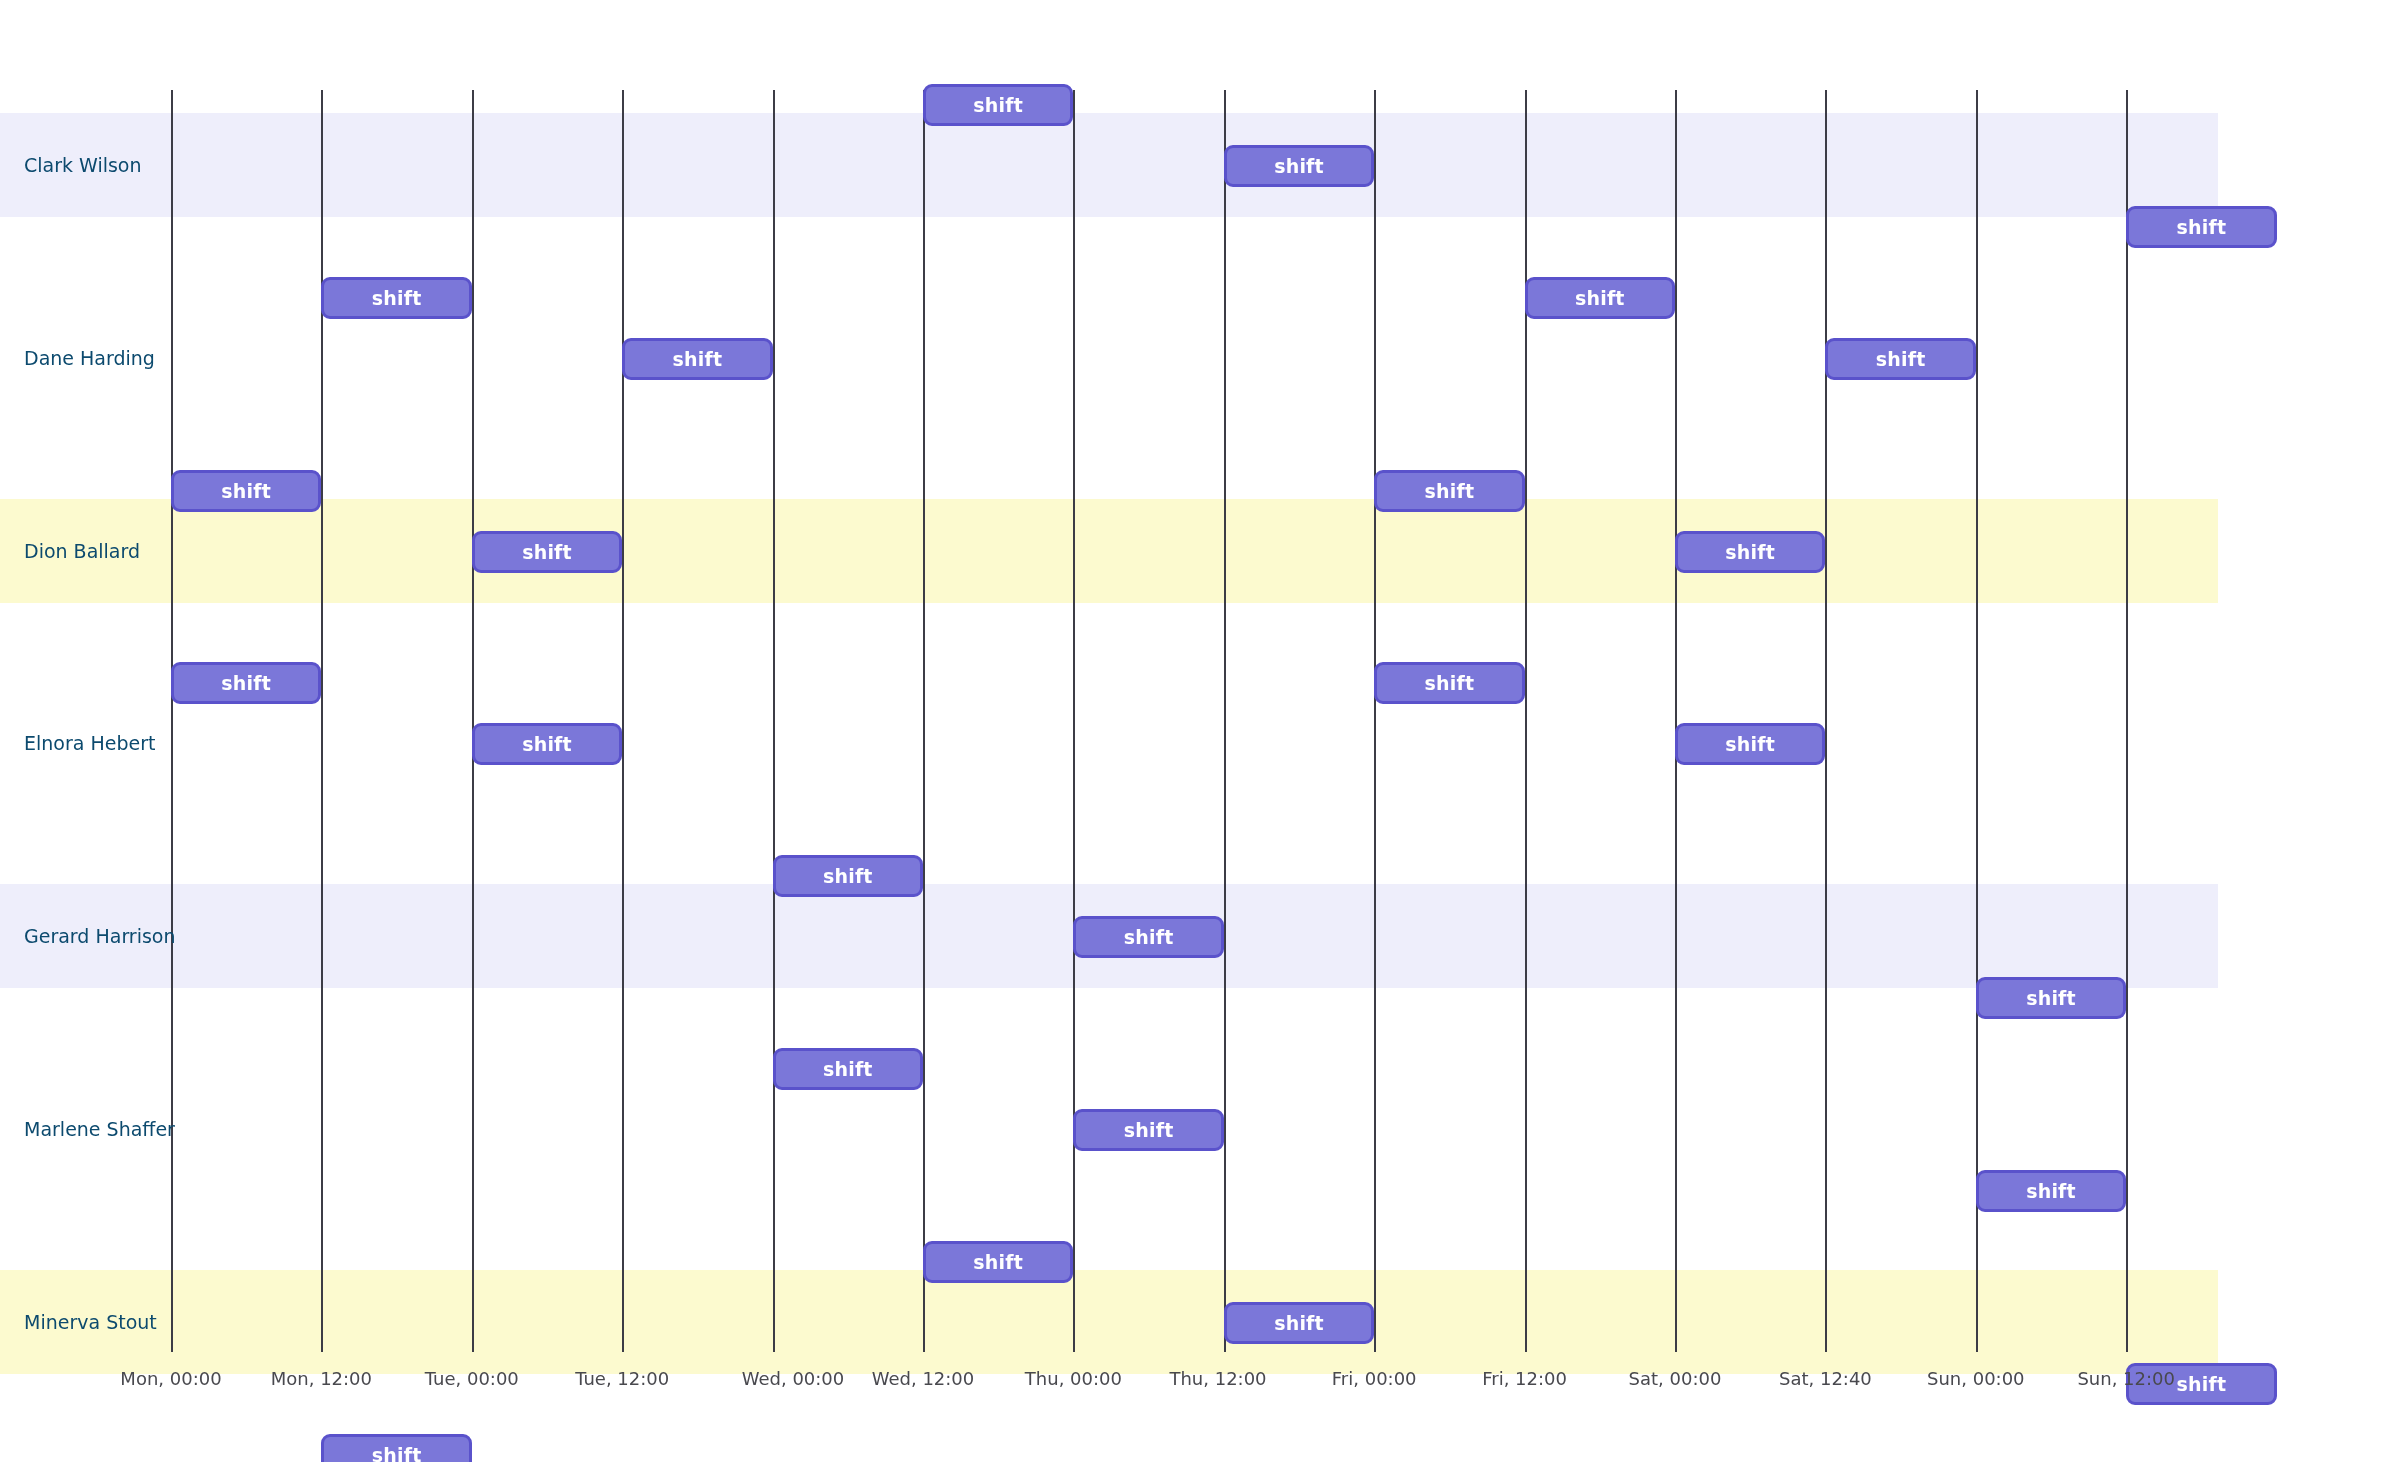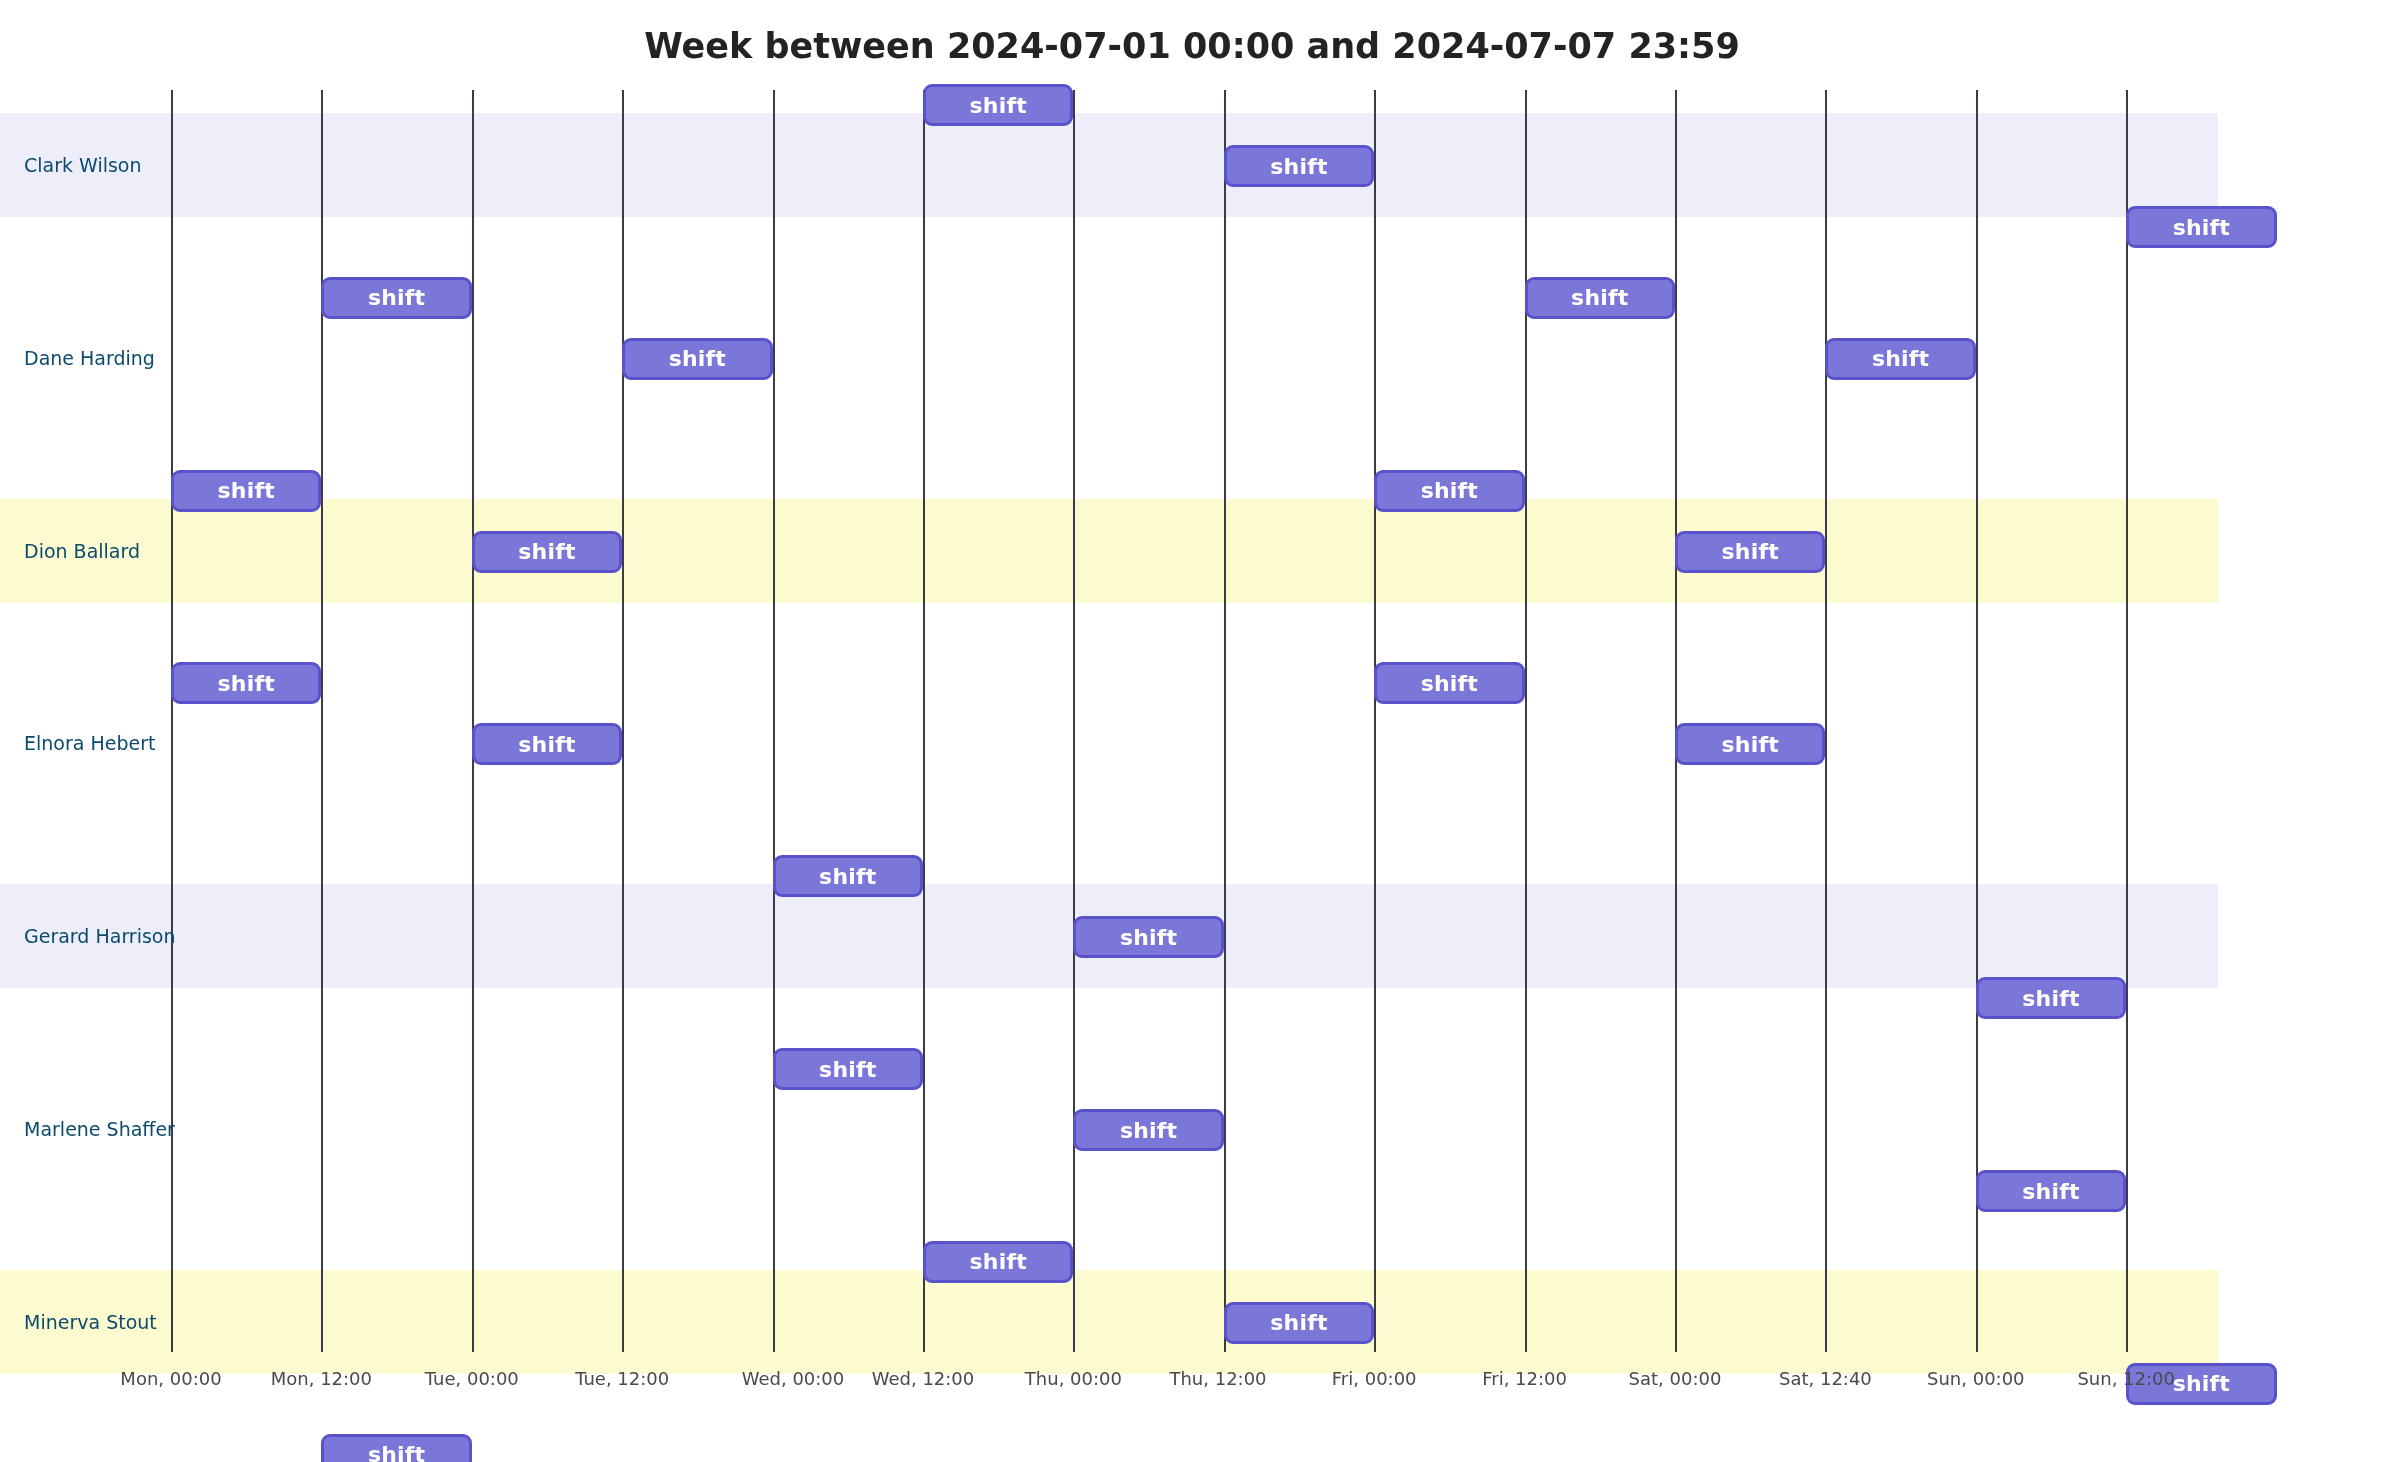--- a/index.html
+++ b/index.html
@@ -68,32 +68,31 @@
     position:absolute;
     height:42px;
     background:#7b77d9;
     border:3px solid #5a52cb;
     border-radius:9px;
     box-sizing:border-box;
     display:flex;
     align-items:center;
     justify-content:center;
     color:#ffffff;
-    font-size:22px;
+    font-size:19px;
     font-weight:bold;
     font-family:"DejaVu Sans", sans-serif;
     letter-spacing:.2px;
   }
 </style>
 </head>
 <body>
 
 <div id="chart">
 
-  <div id="title">Week between 2024-07-01 00:00 and 2024-07-07 23:59</div>
 
   <div id="plot">
     <div id="bandlayer">
         <div class="band lav" style="top: 23px; height: 104px;"></div>
         <div class="band yel" style="top: 408.6px; height: 104px;"></div>
         <div class="band lav" style="top: 794.2px; height: 104px;"></div>
         <div class="band yel" style="top: 1179.8px; height: 104px;"></div>
       </div>
     <div id="gridlayer">
         <div class="grid" style="left: 0px;"></div>

